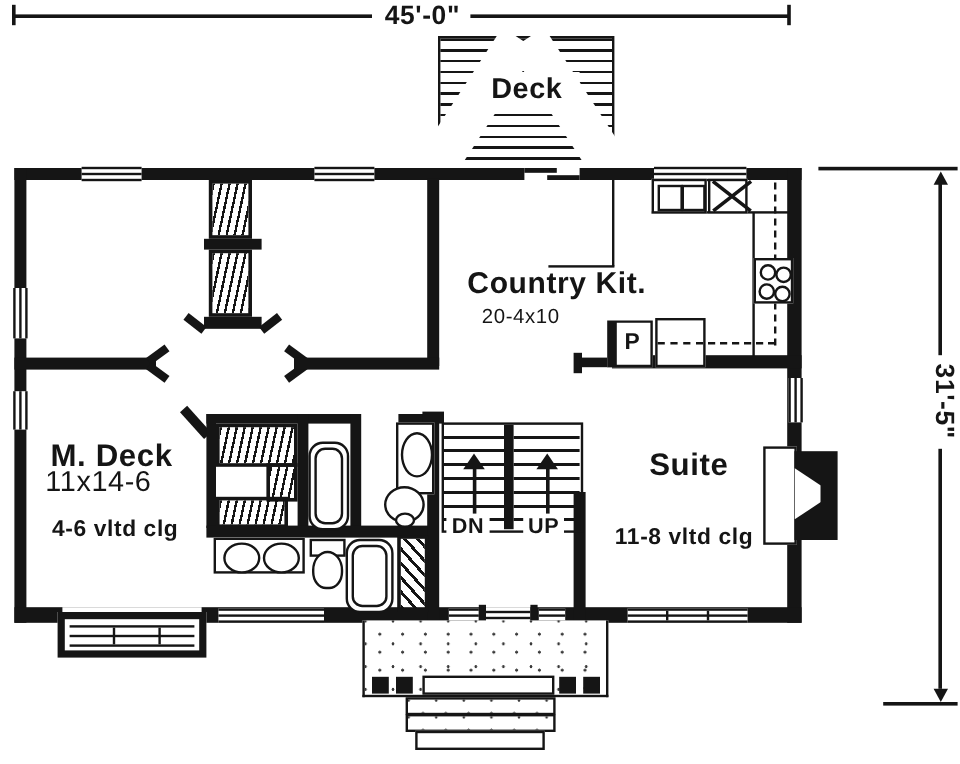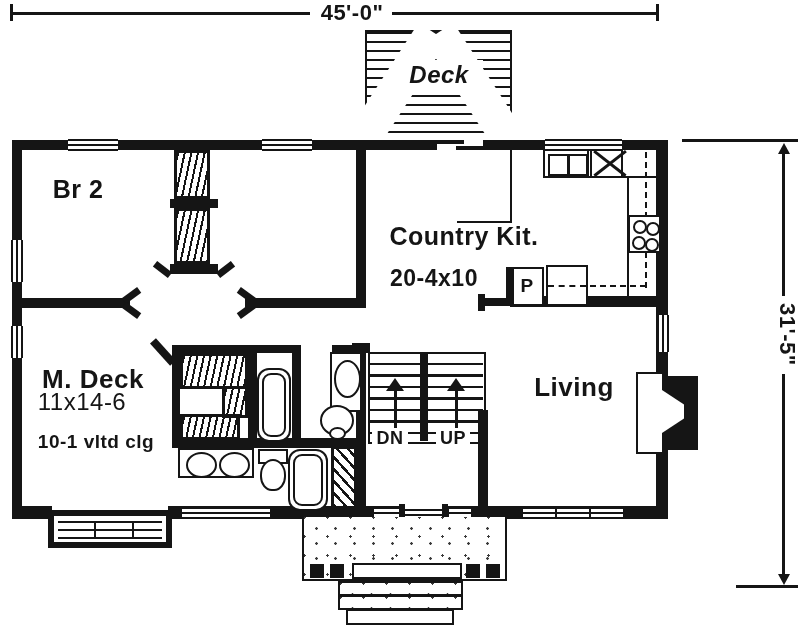--- a/index.html
+++ b/index.html
@@ -49,21 +49,21 @@
   <div class="lbl" style="left:306px;top:0px;width:92px;font-size:22px;">45'-0"</div>
 
   <div class="ln" style="left:682px;top:139px;width:116px;height:3px;"></div>
   <div class="arr-up" style="left:778px;top:143px;"></div>
   <div class="ln" style="left:782px;top:152px;width:3px;height:144px;"></div>
   <div class="lbl" style="left:768px;top:296px;width:32px;height:76px;font-size:22px;writing-mode:vertical-rl;">31'-5"</div>
   <div class="ln" style="left:782px;top:374px;width:3px;height:200px;"></div>
   <div class="arr-dn" style="left:778px;top:574px;"></div>
   <div class="ln" style="left:736px;top:585px;width:62px;height:3px;"></div>
 
-  <div class="abs deckp" style="left:365px;top:30px;width:143px;height:112px;border:2.5px solid #151515;font-style:italic;">
+  <div class="abs deckp" style="left:365px;top:30px;width:143px;height:112px;border:2.5px solid #151515;">
     <div class="abs" style="left:8px;top:-12px;width:34px;height:150px;background:#fff;transform:rotate(33deg);"></div>
     <div class="abs" style="left:96px;top:-12px;width:34px;height:150px;background:#fff;transform:rotate(-33deg);"></div>
     <div class="lbl" style="left:28px;top:28px;width:88px;font-size:24px;background:#fff;padding:1px 0;">Deck</div>
   </div>
 
   <div class="w" style="left:12px;top:140px;width:656px;height:10px;"></div>
   <div class="w" style="left:12px;top:140px;width:10px;height:379px;"></div>
   <div class="w" style="left:656px;top:140px;width:12px;height:379px;"></div>
   <div class="w" style="left:12px;top:506px;width:656px;height:13px;"></div>
 
@@ -204,26 +204,26 @@
   <div class="abs dots" style="left:302px;top:517px;width:205px;height:64px;border:2.5px solid #151515;border-top:none;background-color:#fff;box-sizing:border-box;"></div>
   <div class="w" style="left:310px;top:564px;width:14px;height:14px;"></div>
   <div class="w" style="left:330px;top:564px;width:14px;height:14px;"></div>
   <div class="w" style="left:466px;top:564px;width:14px;height:14px;"></div>
   <div class="w" style="left:486px;top:564px;width:14px;height:14px;"></div>
   <div class="box" style="left:352px;top:563px;width:110px;height:16px;box-sizing:border-box;"></div>
   <div class="box dots" style="left:338px;top:581px;width:125px;height:15px;box-sizing:border-box;background-color:#fff;"></div>
   <div class="box dots" style="left:338px;top:595px;width:125px;height:15px;box-sizing:border-box;background-color:#fff;"></div>
   <div class="box" style="left:346px;top:609px;width:108px;height:16px;box-sizing:border-box;"></div>
 
-  <div class="lbl" style="left:30px;top:175px;width:96px;font-size:25px;">Br 2</div>
 
 
   <div class="lbl" style="left:376px;top:222px;width:176px;font-size:25px;">Country Kit.</div>
-  <div class="lbl" style="left:380px;top:265px;width:108px;font-size:23px;font-weight:700;">20-4x10</div>
+  <div class="lbl" style="left:380px;top:254px;width:108px;font-size:17px;font-weight:400;">20-4x10</div>
 
   <div class="lbl" style="left:32px;top:364px;width:122px;font-size:26px;">M. Deck</div>
   <div class="lbl" style="left:30px;top:388px;width:104px;font-size:24px;font-weight:400;">11x14-6</div>
-  <div class="lbl" style="left:26px;top:431px;width:140px;font-size:19px;">10-1 vltd clg</div>
-
-  <div class="lbl" style="left:522px;top:372px;width:104px;font-size:26px;">Living</div>
+  <div class="lbl" style="left:26px;top:431px;width:140px;font-size:19px;">4-6 vltd clg</div>
+
+  <div class="lbl" style="left:522px;top:372px;width:104px;font-size:26px;">Suite</div>
+  <div class="lbl" style="left:500px;top:437px;width:140px;font-size:19px;">11-8 vltd clg</div>
 
 
 </div>
 
 </body></html>

